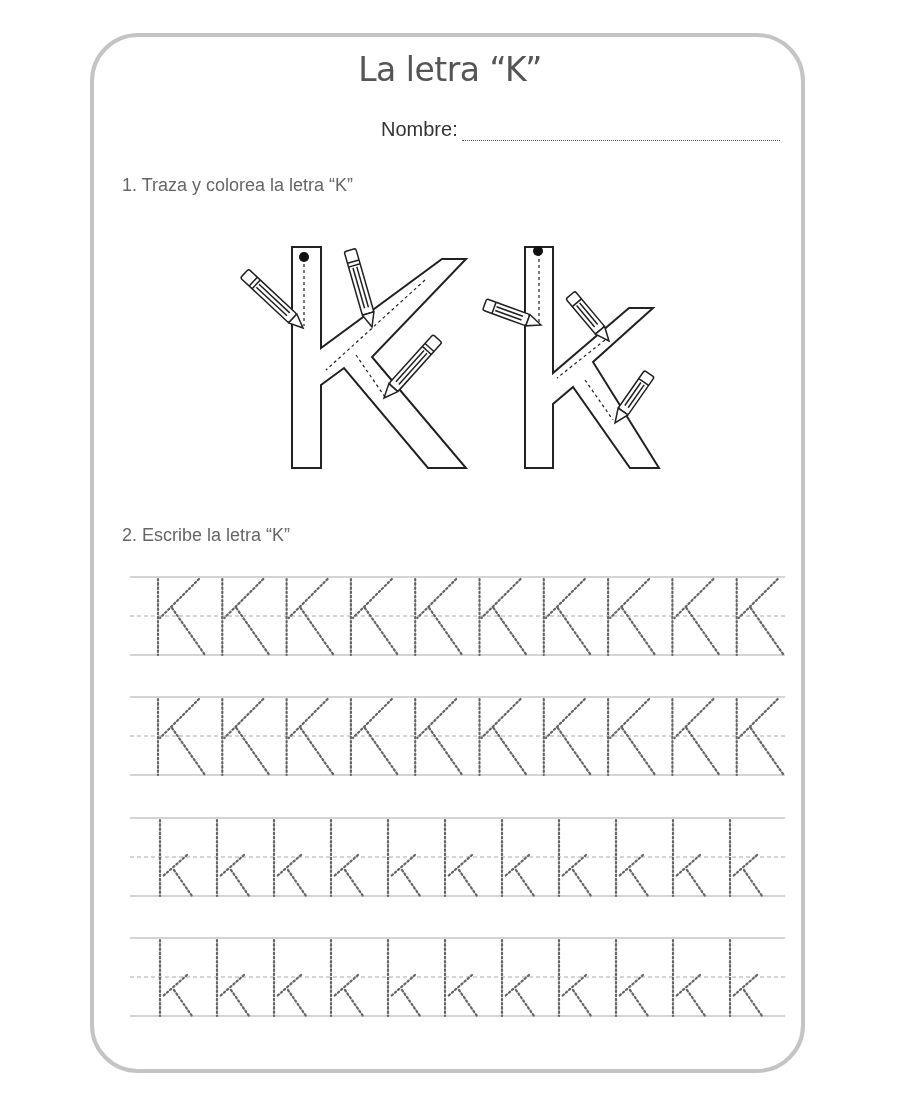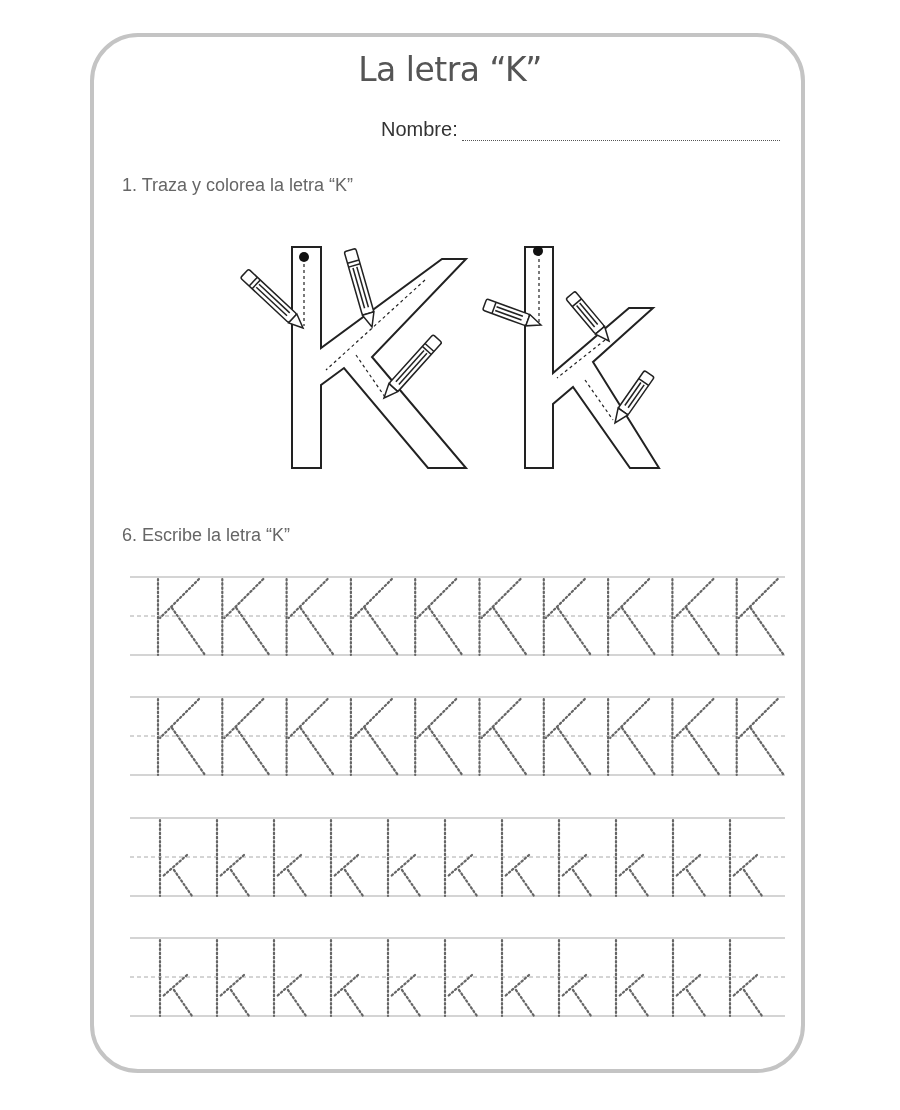--- a/index.html
+++ b/index.html
@@ -17,21 +17,21 @@
 <div class="frame"></div>
 
 <div class="title">La letra “K”</div>
 
 <div class="name-row">
   <span>Nombre:</span>
   <span class="name-line"></span>
 </div>
 
 <div class="instr" style="top:175px">1. Traza y colorea la letra “K”</div>
-<div class="instr" style="top:525px">6. Escribe la letra “K”</div>
+<div class="instr" style="top:525px">2. Escribe la letra “K”</div>
 
 <svg width="900" height="1110">
   <g fill="#fff" stroke="#222" stroke-width="2">
 
     <polygon points="292,247 321,247 321,348 442,259 466,259 372,357 466,468 428,468 344,368 321,385 321,468 292,468"></polygon>
 
     <polygon points="525,247 553,247 553,373 629,308 653,308 593,362 659,468 630,468 573,387 553,404 553,468 525,468"></polygon>
   </g>
   <g stroke="#222" stroke-width="1.2" stroke-dasharray="3,3" fill="none">
     <line x1="304" y1="258" x2="304" y2="326"></line>

